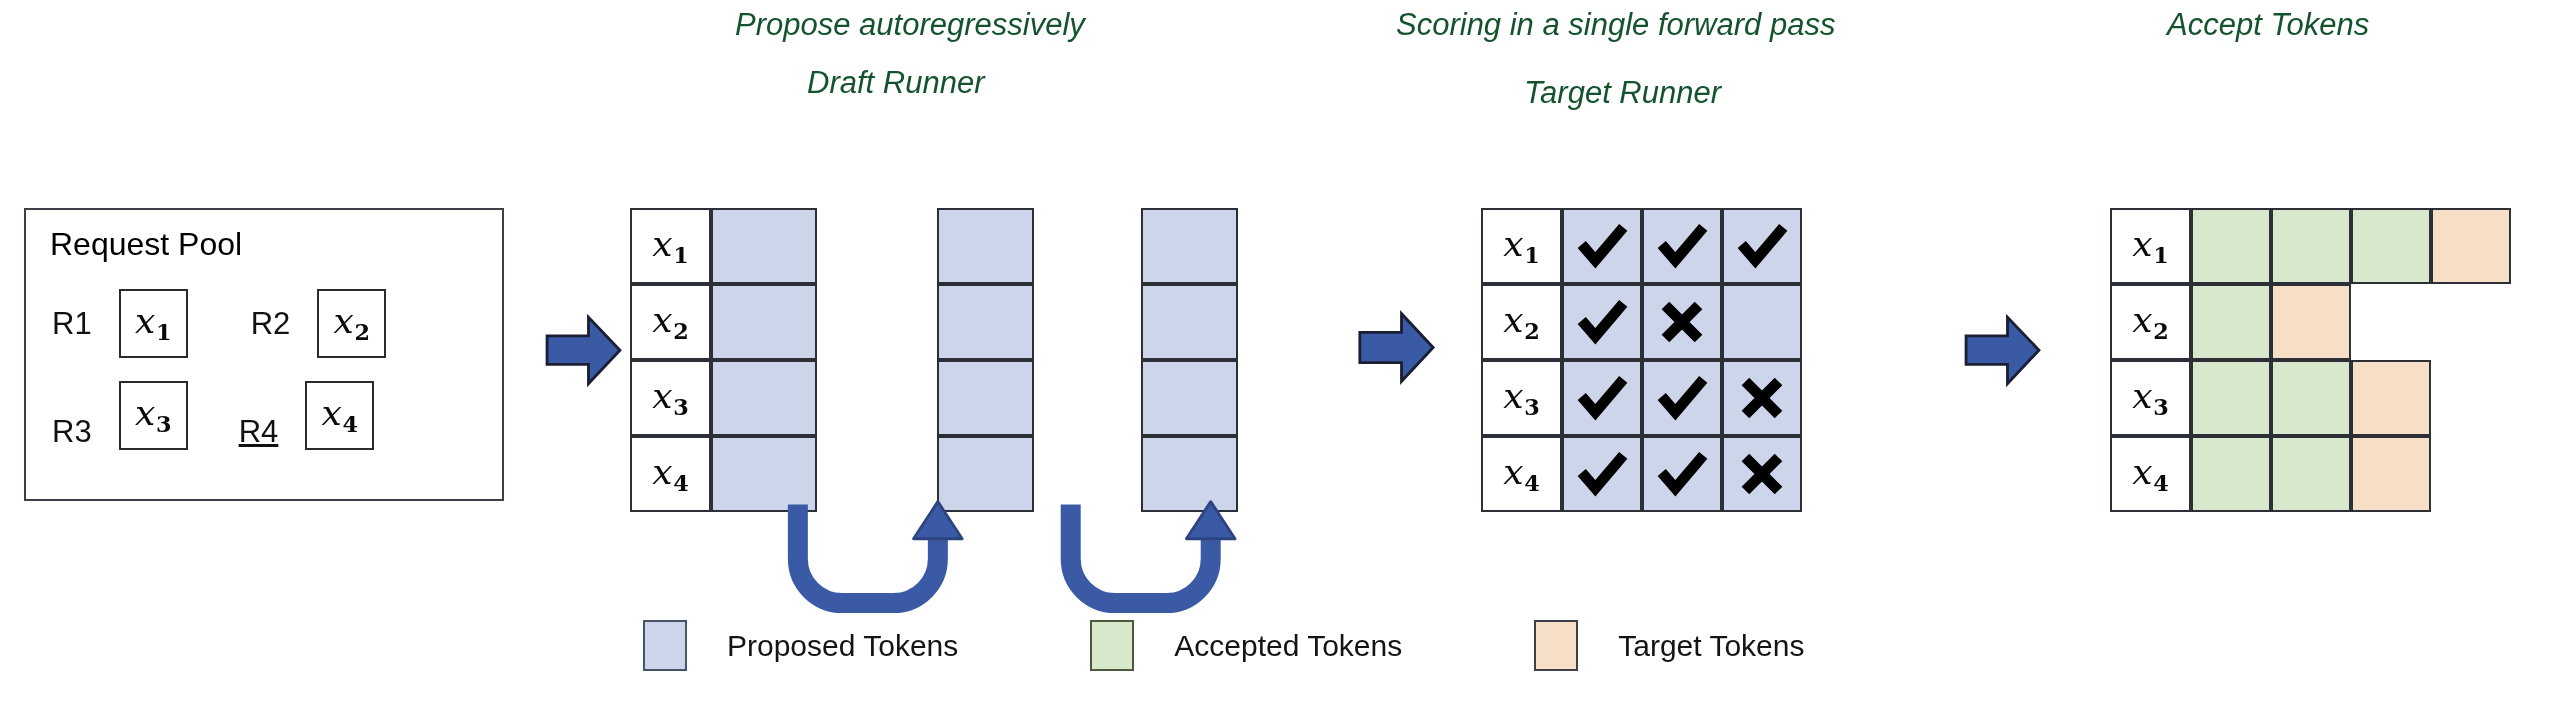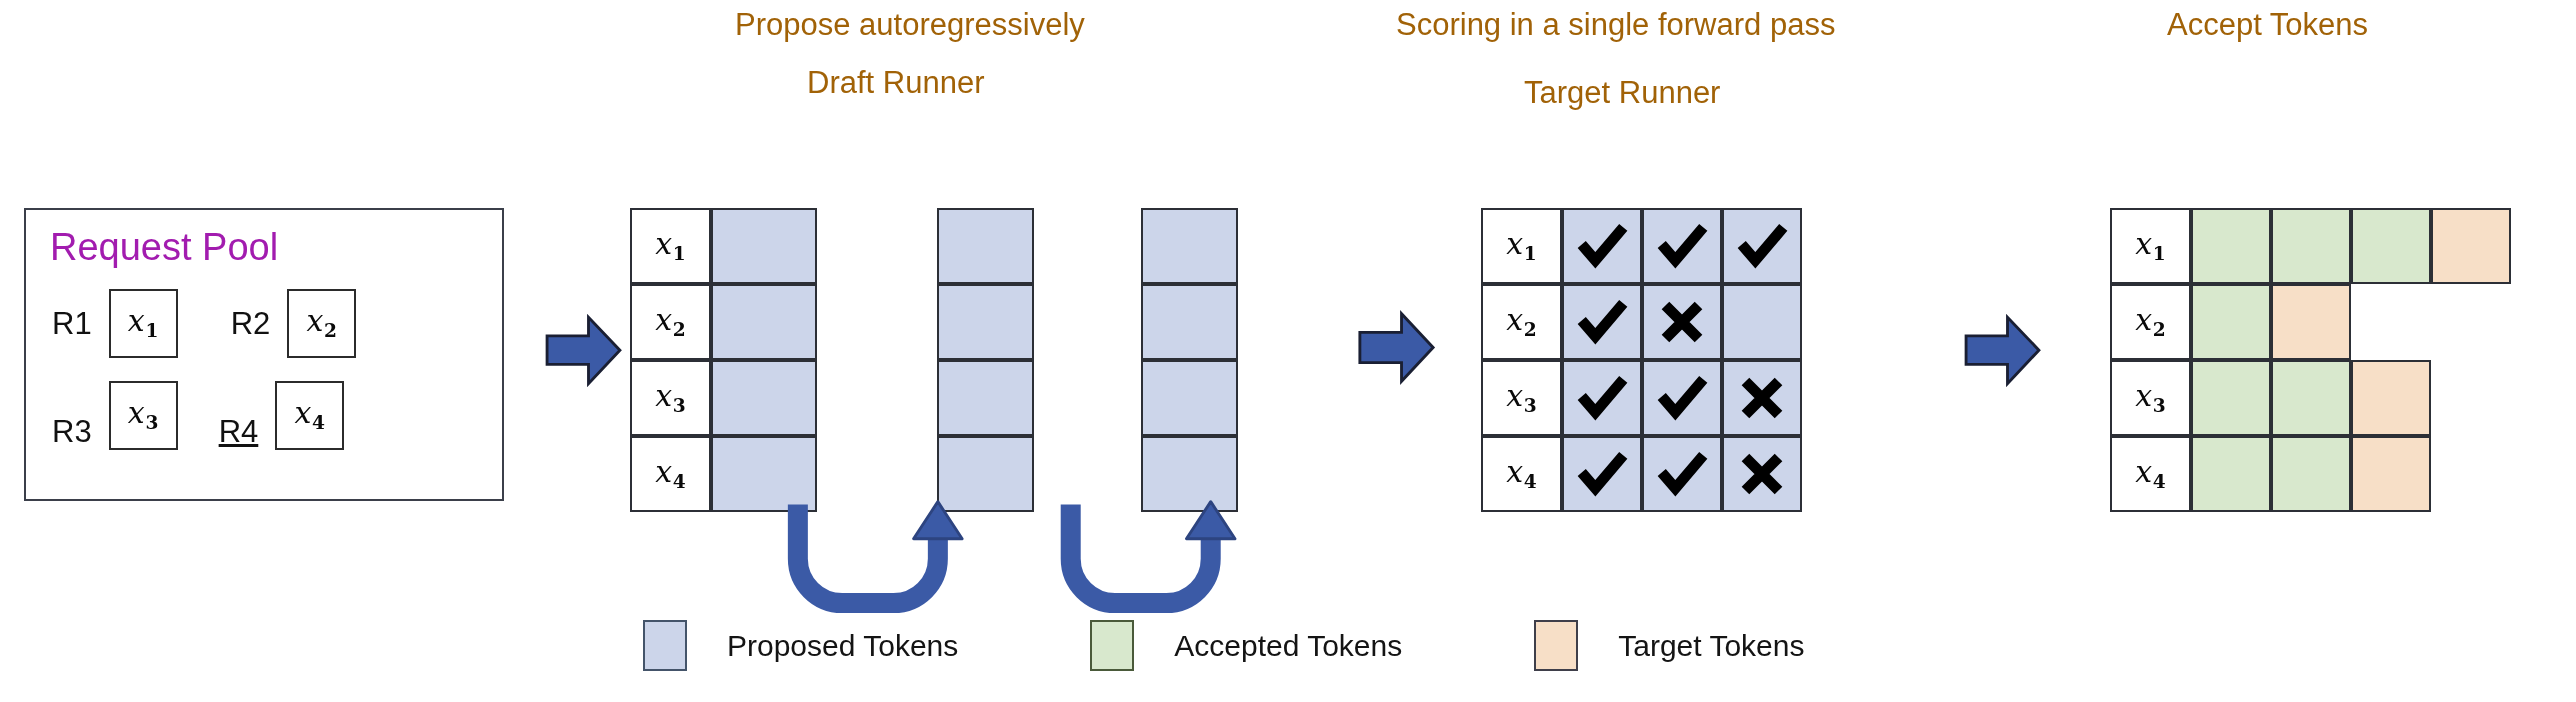--- a/index.html
+++ b/index.html
@@ -14,68 +14,69 @@
     overflow: hidden;
     font-family: "Liberation Sans", sans-serif;
     color: #0d0d0d;
   }
 
   
   .heading {
     position: absolute;
     font-size: 31px;
     font-weight: 400;
-    color: #a16207;
+    color: #14532d;
     white-space: nowrap;
     letter-spacing: 0px;
+    font-style: italic;
   }
 
   
   #request-pool {
     position: absolute;
     left: 24px;
     top: 208px;
     width: 480px;
     height: 293px;
     border: 2.9px solid #3b3f4a;
     background: #ffffff;
     box-sizing: border-box;
   }
   #request-pool .pool-title {
     position: absolute;
     left: 24px;
     top: 15.7px;
-    font-size: 38px;
-    color: #a21caf;
+    font-size: 32px;
+    color: #000000;
     white-space: nowrap;
   }
   .pool-row {
     position: absolute;
     display: flex;
     align-items: center;
-    gap: 17px;
+    gap: 27px;
   }
   .pool-req-label {
     font-size: 31px;
     color: #111111;
   }
   .pool-token-box {
     width: 69px;
     height: 69px;
     border: 2.9px solid #2b2b2b;
     background: #ffffff;
     box-sizing: border-box;
     display: flex;
     align-items: center;
     justify-content: center;
   }
   .xlabel {
     font-family: "DejaVu Serif", serif;
     font-style: italic;
-    font-size: 30px;
+    font-size: 36px;
     color: #0a0a0a;
     white-space: nowrap;
     line-height: 1;
   }
   .xlabel sub {
     font-size: 0.62em;
     font-style: normal;
     font-weight: bold;
     vertical-align: -0.32em;
     margin-left: 0.7px;

